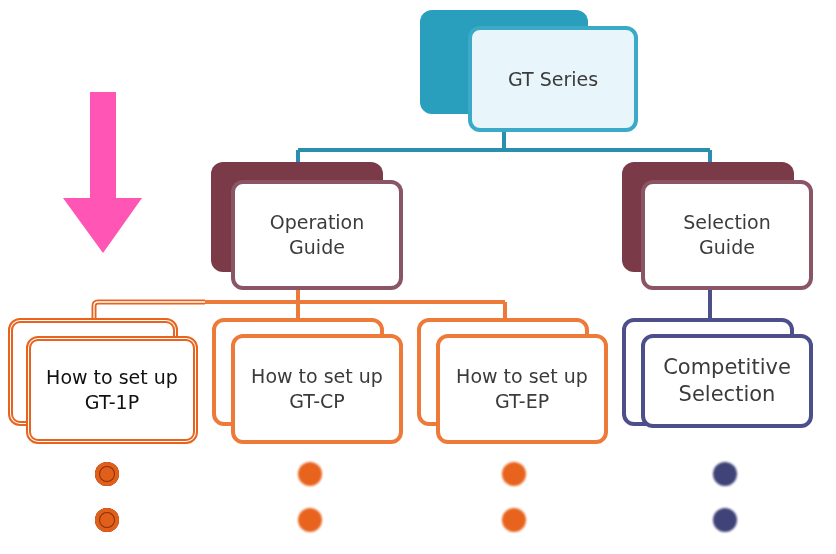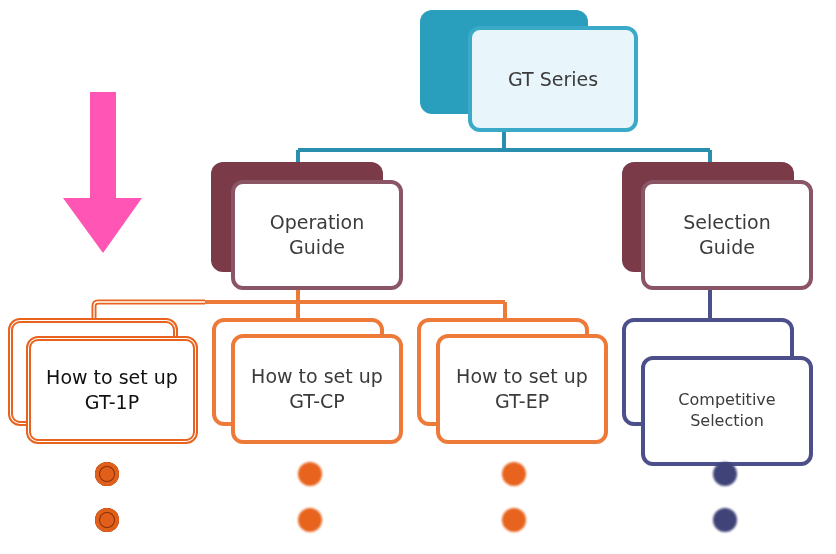--- a/index.html
+++ b/index.html
@@ -73,21 +73,21 @@
 <div>
   <div class="abs card blur" style="left:417px; top:318px; width:172px; height:108px; border:4px solid #ee7a3a;"></div>
   <div class="abs card blur text" style="left:436px; top:334px; width:172px; height:110px; border:4px solid #ee7a3a; color:#3b3b3b; font-size:19px; flex-direction:column;">
     <span>How to set up</span>
     <span>GT-EP</span>
   </div>
 </div>
 
 <div>
   <div class="abs card blur" style="left:622px; top:318px; width:172px; height:108px; border:4px solid #4c4f8a;"></div>
-  <div class="abs card blur text" style="left:641px; top:334px; width:172px; height:110px; border:4px solid #4c4f8a; color:#3b3b3b; font-size:16px; flex-direction:column;margin-top:22px;">
+  <div class="abs card blur text" style="left:641px; top:334px; width:172px; height:94px; border:4px solid #4c4f8a; color:#3b3b3b; font-size:21px; flex-direction:column;">
     <span>Competitive</span>
     <span>Selection</span>
   </div>
 </div>
 
 <div id="bullets">
     <div class="abs" style="left: 95px; top: 462px; width: 24px; height: 24px; border-radius: 50%; background: rgb(224, 95, 26); box-shadow: rgb(224, 95, 26) 0px 0px 0px 4px inset, rgb(138, 47, 8) 0px 0px 0px 5px inset;"></div>
     <div class="abs" style="left: 95px; top: 508px; width: 24px; height: 24px; border-radius: 50%; background: rgb(224, 95, 26); box-shadow: rgb(224, 95, 26) 0px 0px 0px 4px inset, rgb(138, 47, 8) 0px 0px 0px 5px inset;"></div>
     <div class="abs" style="left: 298px; top: 462px; width: 24px; height: 24px; border-radius: 50%; background: rgb(232, 100, 30); filter: blur(0.8px);"></div>
     <div class="abs" style="left: 298px; top: 508px; width: 24px; height: 24px; border-radius: 50%; background: rgb(232, 100, 30); filter: blur(0.8px);"></div>

